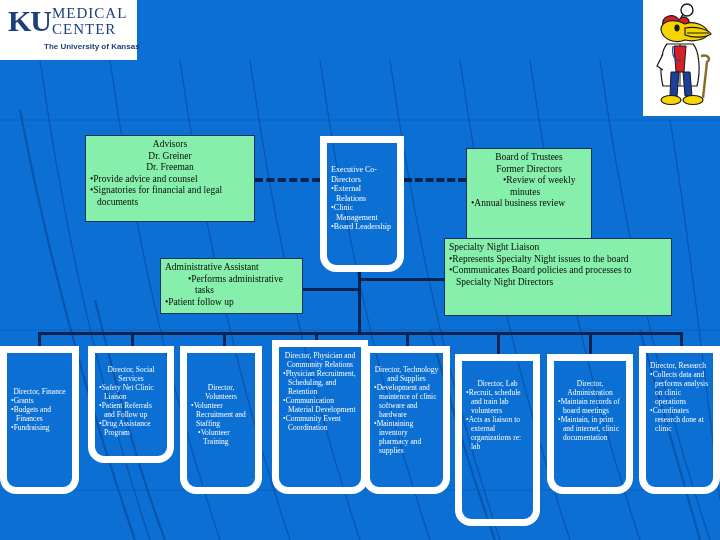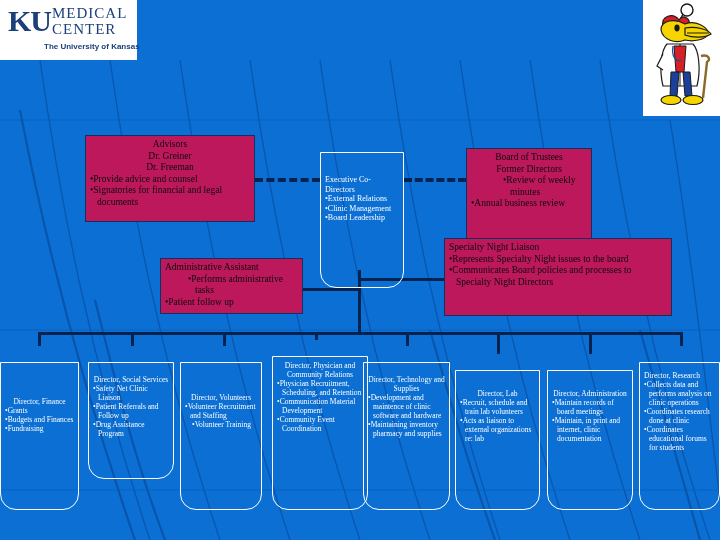--- a/index.html
+++ b/index.html
@@ -58,34 +58,33 @@
     position:absolute;
     box-sizing:border-box;
     font-size:9px;
     line-height:11px;
   }
   .box .ttl{display:block;}
   .box .li{display:block;}
 
   
   .white{
-    background:#be185d;
+    background:#86efac;
     border:1px solid #12305e;
     color:#0a0a0a;
     padding:3px 4px;
   }
   .white .ttl{text-align:center;}
 
   
   .blue{
     background:transparent;
-    border:1px solid #ffffff;
+    border:7px solid #ffffff;
     color:#ffffff;
     padding:3px 4px;
-    margin-top:16px;
   }
   .r-tall{border-radius:0 0 16px 16px;}
 
   .ttl-c{text-align:center;}
   .t-sm{font-size:8px;line-height:9.5px;}
   .t-xs{font-size:7.5px;line-height:9px;}
   .t-md{font-size:9.5px;line-height:11.5px;}
 </style>
 </head>
 <body>
@@ -241,32 +240,31 @@
     <span class="li t-xs" style="text-indent:-5px;padding-left:5px;">•Communication Material Development</span>
     <span class="li t-xs" style="text-indent:-5px;padding-left:5px;">•Community Event Coordination</span>
   </div>
 
   <div class="box blue r-tall" style="left:363px;top:346px;width:87px;height:148px;padding-top:12px;">
     <span class="li t-xs ttl-c">Director, Technology and Supplies</span>
     <span class="li t-xs" style="text-indent:-5px;padding-left:5px;">•Development and maintence of clinic software and hardware</span>
     <span class="li t-xs" style="text-indent:-5px;padding-left:5px;">•Maintaining inventory pharmacy and supplies</span>
   </div>
 
-  <div class="box blue r-tall" style="left:455px;top:354px;width:85px;height:140px;padding-top:18px;">
+  <div class="box blue r-tall" style="left:455px;top:354px;width:85px;height:172px;padding-top:18px;">
     <span class="li t-xs ttl-c">Director, Lab</span>
     <span class="li t-xs" style="text-indent:-5px;padding-left:5px;">•Recruit, schedule and train lab volunteers</span>
     <span class="li t-xs" style="text-indent:-5px;padding-left:5px;">•Acts as liaison to external organizations re: lab</span>
   </div>
 
   <div class="box blue r-tall" style="left:547px;top:354px;width:86px;height:140px;padding-top:18px;">
     <span class="li t-xs ttl-c">Director, Administration</span>
     <span class="li t-xs" style="text-indent:-5px;padding-left:5px;">•Maintain records of board meetings</span>
     <span class="li t-xs" style="text-indent:-5px;padding-left:5px;">•Maintain, in print and internet, clinic documentation</span>
   </div>
 
   <div class="box blue r-tall" style="left:639px;top:346px;width:81px;height:148px;padding-top:8px;">
     <span class="li t-xs">Director, Research</span>
     <span class="li t-xs" style="text-indent:-5px;padding-left:5px;">•Collects data and performs analysis on clinic operations</span>
     <span class="li t-xs" style="text-indent:-5px;padding-left:5px;">•Coordinates research done at clinic</span>
-    <span class="li t-xs" style="text-indent:-5px;padding-left:5px;">•Coordinates educational forums for students</span>
   </div>
 
 </div>
 
 </body></html>

